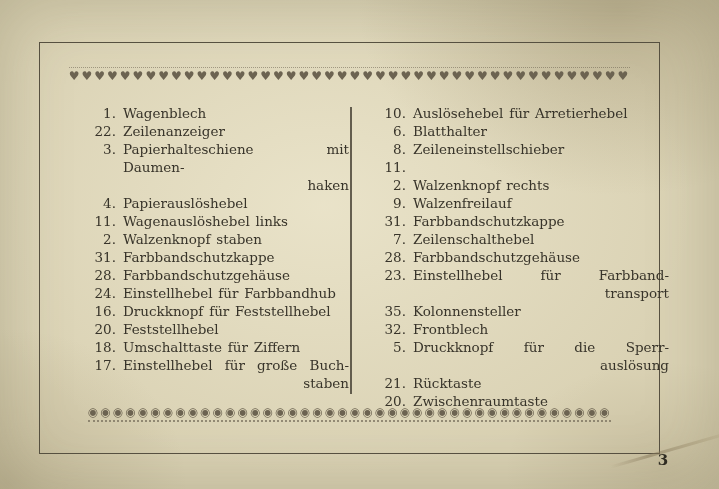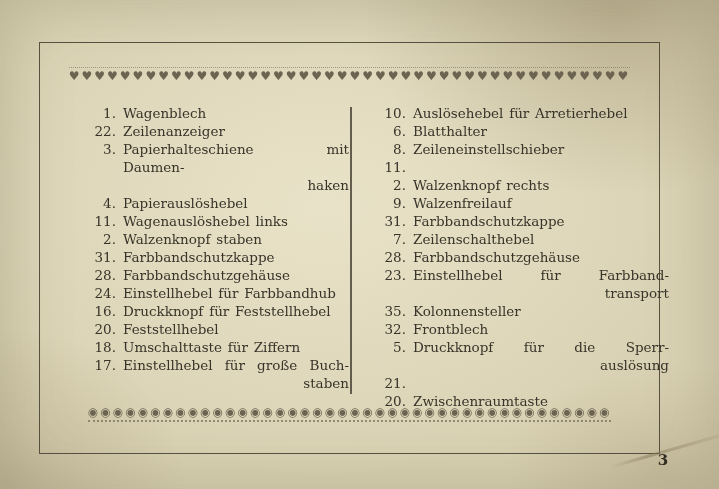--- a/index.html
+++ b/index.html
@@ -257,20 +257,23 @@
         <div class="row">
           <span class="num">5.</span>
           <span class="txt">
             <span class="l1">Druckknopf für die Sperr-</span>
             <span class="l2">auslösung</span>
           </span>
         </div>
 
         <div class="row">
           <span class="num">21.</span>
+          <span class="txt">
+            <span class="l1">Rücktaste</span>
+          </span>
         </div>
 
         <div class="row">
           <span class="num">20.</span>
           <span class="txt">
             <span class="l1">Zwischenraumtaste</span>
           </span>
         </div>
       </div>
 

